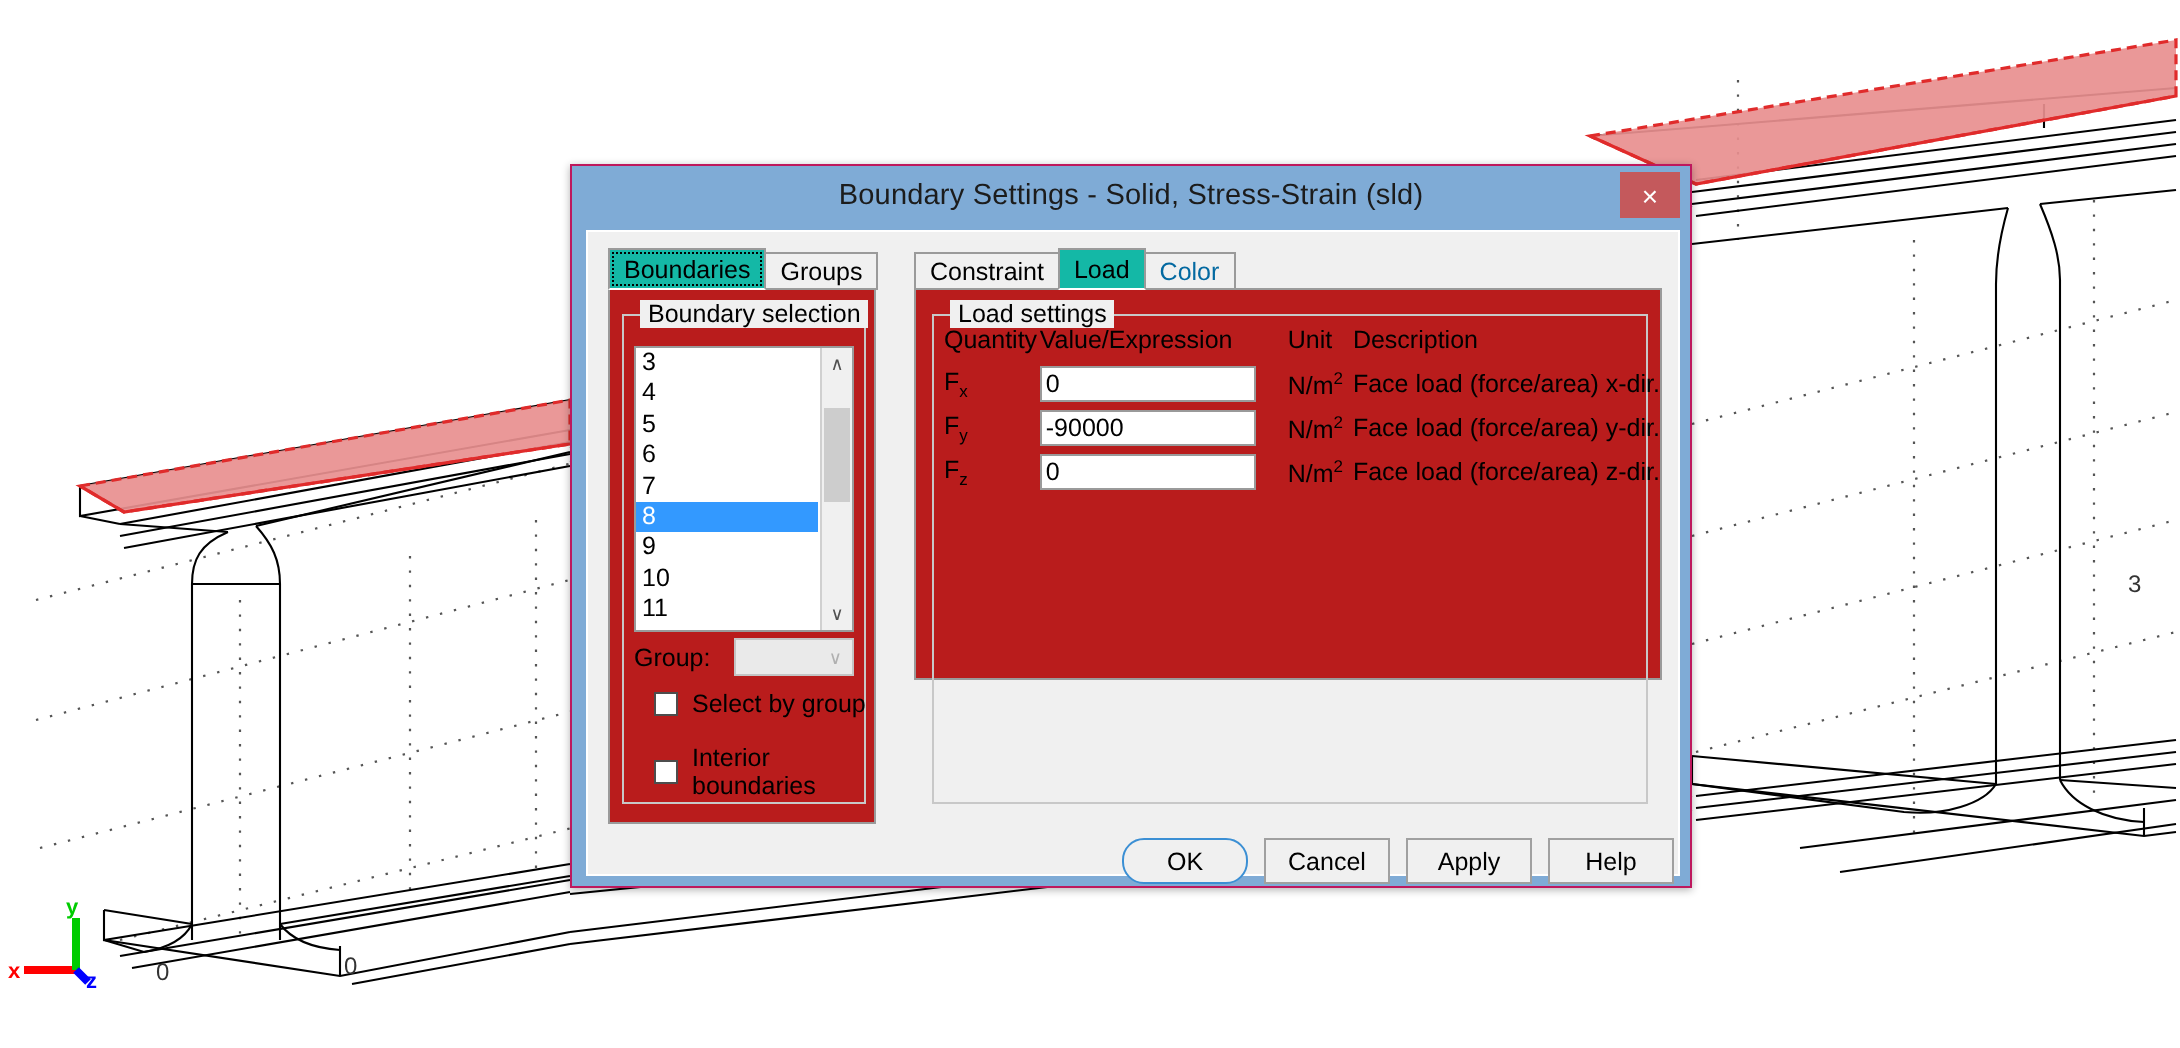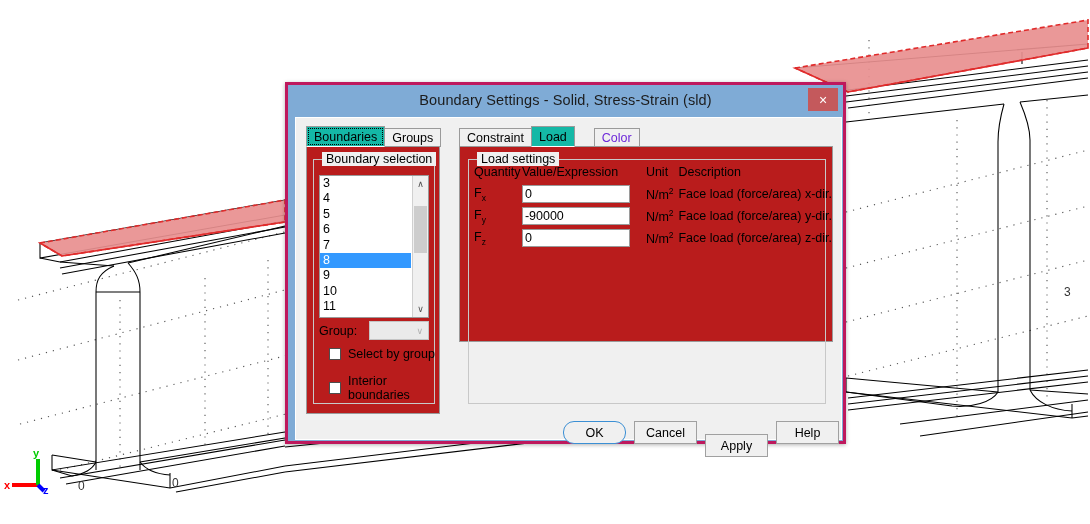--- a/index.html
+++ b/index.html
@@ -14,21 +14,21 @@
   #viewport{position:absolute;inset:0;background:#fff;}
   #viewport svg{position:absolute;left:0;top:0;}
 
   .axis-label{font-family:"Liberation Sans",sans-serif;font-size:11px;font-weight:bold;}
   .dim-label{font-family:"Liberation Sans",sans-serif;font-size:12px;fill:#333;}
 
   
   #dialog{
     position:absolute;left:285px;top:82px;width:561px;height:362px;
     background:#7fabd6;
-    border:3px solid #be185d;
+    border:1px solid #be185d;
     box-shadow:0 1px 4px rgba(0,0,0,.30);
     box-sizing:border-box;
   }
   #titlebar{
     position:relative;height:29px;width:100%;
     display:flex;align-items:center;justify-content:center;
   }
   #title-text{
     font-size:14.5px;color:#1c1c1c;letter-spacing:.1px;white-space:nowrap;
   }
@@ -52,21 +52,21 @@
     background:#f0f0f0;border:1px solid #9a9a9a;border-bottom:none;
     font-size:12.5px;color:#000;line-height:19px;
     box-sizing:border-box;cursor:pointer;position:relative;
     margin-right:-1px;
   }
   .tab.selected{
     background:#14b8a6;height:21px;line-height:21px;z-index:3;
     border-bottom:1px solid #ffffff;
   }
   .tab.focused{outline:1px dotted #000;outline-offset:-3px;}
-  .tab.disabled{color:#6d28d9;cursor:default;margin-left:20px;}
+  .tab.disabled{color:#0369a1;cursor:default;}
 
   
   .panel{
     position:absolute;background:#b91c1c;
     border:1px solid #9a9a9a;box-sizing:border-box;
   }
 
   
   .groupbox{position:absolute;border:1px solid #c8c8c8;box-sizing:border-box;}
   .groupbox > .gb-title{
@@ -375,17 +375,17 @@
                 </td>
                 <td>Face load (force/area) z-dir.</td>
               </tr>
             </tbody>
           </table>
         </div>
       </div>
 
       <button class="btn default" style="left:267px;top:303px;border-radius:11px;">OK</button>
       <button class="btn" style="left:338px;top:303px;">Cancel</button>
-      <button class="btn" style="left:409px;top:316px;">Apply</button>
+      <button class="btn" style="left:409px;top:303px;">Apply</button>
       <button class="btn" style="left:480px;top:303px;">Help</button>
     </div>
   </div>
 </div>
 
 </body></html>

